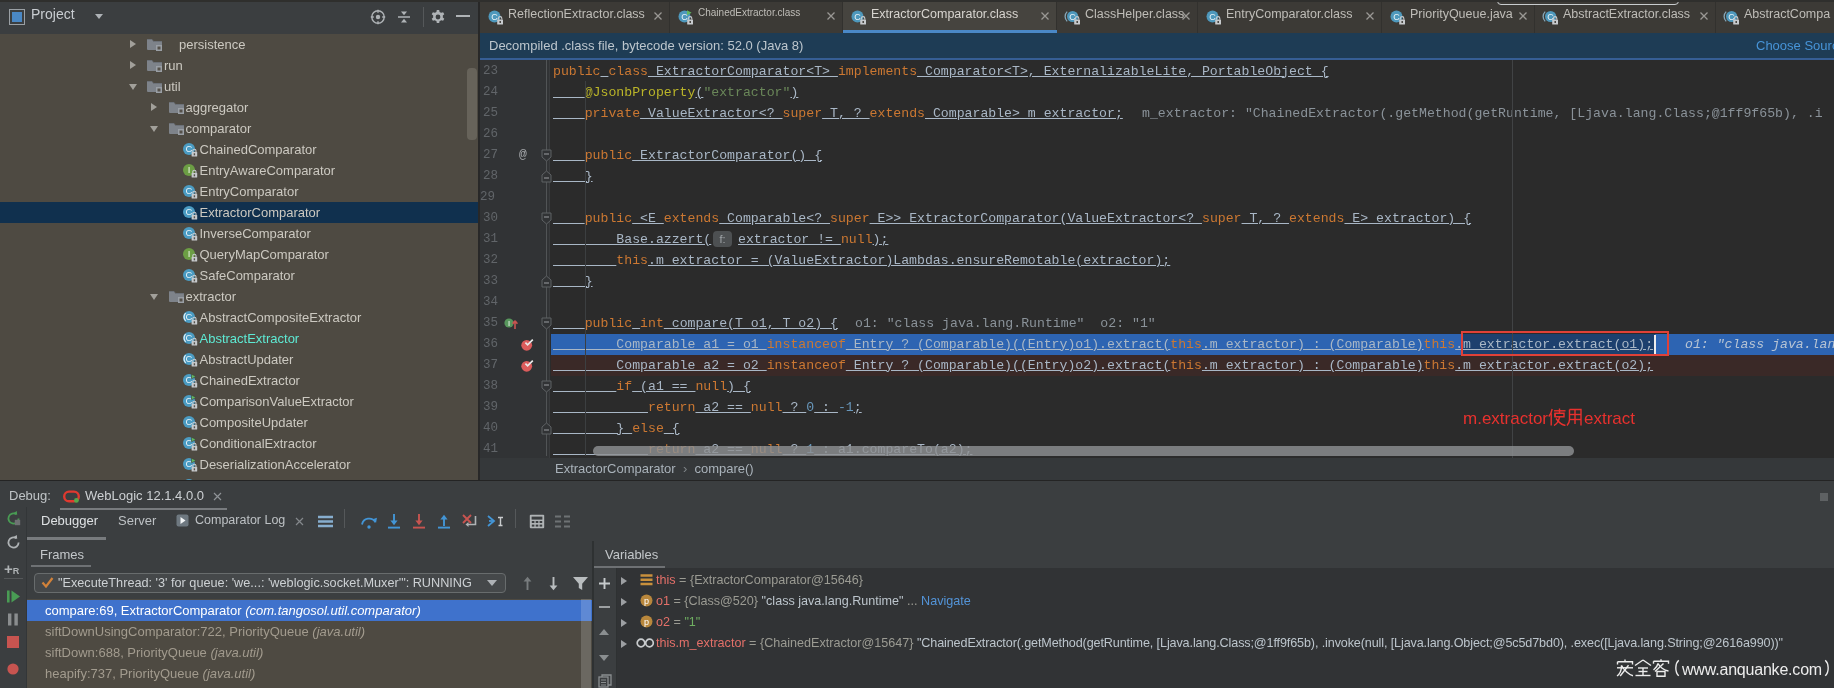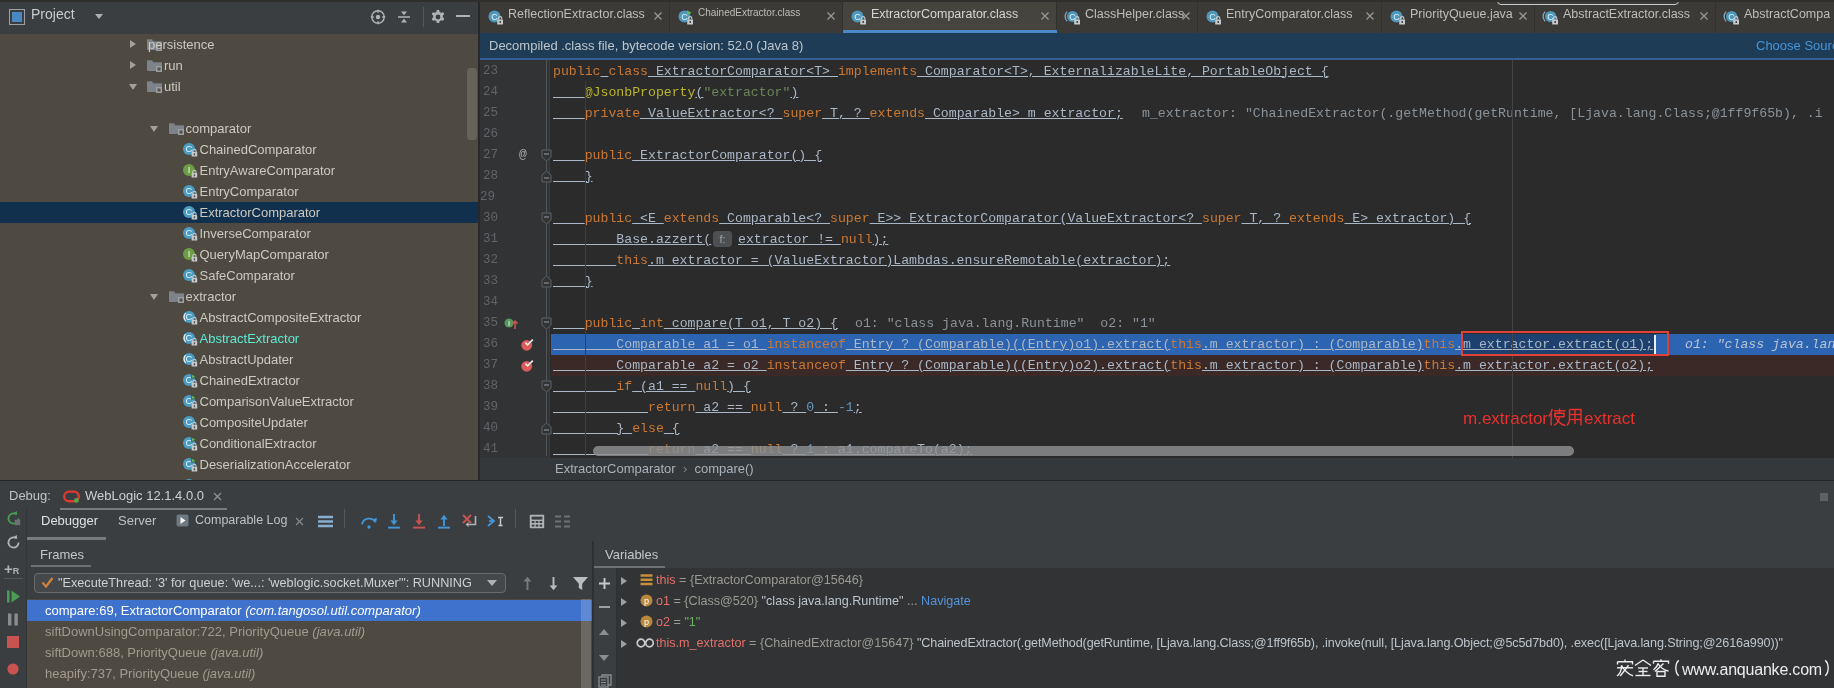--- a/index.html
+++ b/index.html
@@ -45,33 +45,39 @@
         <path fill="#AFB3B6" d="M6.8 1h2.4l.4 1.9a5.3 5.3 0 0 1 1.6.9l1.9-.6 1.2 2.1-1.5 1.3a5.5 5.5 0 0 1 0 1.8l1.5 1.3-1.2 2.1-1.9-.6a5.3 5.3 0 0 1-1.6.9l-.4 1.9H6.8l-.4-1.9a5.3 5.3 0 0 1-1.6-.9l-1.9.6-1.2-2.1 1.5-1.3a5.5 5.5 0 0 1 0-1.8L1.7 5.3l1.2-2.1 1.9.6a5.3 5.3 0 0 1 1.6-.9zM8 5.6A2.4 2.4 0 1 0 8 10.4 2.4 2.4 0 0 0 8 5.6z" fill-rule="evenodd"></path>
       </svg>
     <div class="abs" style="left:456px;top:15px;width:14px;height:2px;background:#AFB3B6;"></div>
   </div>
   <div class="abs" id="tree" style="left:0;top:34px;width:478px;height:446px;background:#4E4A42;overflow:hidden;">
     <div class="trow" style="top:-0.5px;"><div class="arrow" style="left:129.5px;top:6px;border-top:4.5px solid transparent;border-bottom:4.5px solid transparent;border-left:6px solid #A2A09A;"></div><svg class="abs" style="left:146.0px;top:3.5px" width="17" height="14" viewBox="0 0 17 14">
           <path d="M1 2.5h5l1.5 2H15a1 1 0 0 1 1 1V12a1 1 0 0 1-1 1H2a1 1 0 0 1-1-1z" fill="#7E838A"></path>
           <path d="M1 2.5h5l1.5 2H16" fill="none" stroke="#6C7178" stroke-width="1"></path>
           <rect x="10" y="8" width="6" height="6" fill="#9A9FA5"></rect>
           <rect x="11.5" y="9.5" width="3" height="3" fill="#55514A"></rect>
-        </svg><div class="abs" style="left:148px;top:0px;color:#CCC9C1;">persistence</div></div>
+        </svg><div class="abs" style="left:179px;top:0px;color:#CCC9C1;">persistence</div></div>
     <div class="trow" style="top:20.5px;"><div class="arrow" style="left:129.5px;top:6px;border-top:4.5px solid transparent;border-bottom:4.5px solid transparent;border-left:6px solid #A2A09A;"></div><svg class="abs" style="left:146.0px;top:3.5px" width="17" height="14" viewBox="0 0 17 14">
           <path d="M1 2.5h5l1.5 2H15a1 1 0 0 1 1 1V12a1 1 0 0 1-1 1H2a1 1 0 0 1-1-1z" fill="#7E838A"></path>
           <path d="M1 2.5h5l1.5 2H16" fill="none" stroke="#6C7178" stroke-width="1"></path>
           <rect x="10" y="8" width="6" height="6" fill="#9A9FA5"></rect>
           <rect x="11.5" y="9.5" width="3" height="3" fill="#55514A"></rect>
         </svg><div class="abs" style="left:164.0px;top:0px;color:#CCC9C1;">run</div></div>
     <div class="trow" style="top:41.5px;"><div class="arrow" style="left:128.5px;top:8px;border-left:4.5px solid transparent;border-right:4.5px solid transparent;border-top:6px solid #A2A09A;"></div><svg class="abs" style="left:146.0px;top:3.5px" width="17" height="14" viewBox="0 0 17 14">
           <path d="M1 2.5h5l1.5 2H15a1 1 0 0 1 1 1V12a1 1 0 0 1-1 1H2a1 1 0 0 1-1-1z" fill="#7E838A"></path>
           <path d="M1 2.5h5l1.5 2H16" fill="none" stroke="#6C7178" stroke-width="1"></path>
           <rect x="10" y="8" width="6" height="6" fill="#9A9FA5"></rect>
           <rect x="11.5" y="9.5" width="3" height="3" fill="#55514A"></rect>
         </svg><div class="abs" style="left:164.0px;top:0px;color:#CCC9C1;">util</div></div>
+    <div class="trow" style="top:62.5px;"><div class="arrow" style="left:151.0px;top:6px;border-top:4.5px solid transparent;border-bottom:4.5px solid transparent;border-left:6px solid #A2A09A;"></div><svg class="abs" style="left:167.5px;top:3.5px" width="17" height="14" viewBox="0 0 17 14">
+          <path d="M1 2.5h5l1.5 2H15a1 1 0 0 1 1 1V12a1 1 0 0 1-1 1H2a1 1 0 0 1-1-1z" fill="#7E838A"></path>
+          <path d="M1 2.5h5l1.5 2H16" fill="none" stroke="#6C7178" stroke-width="1"></path>
+          <rect x="10" y="8" width="6" height="6" fill="#9A9FA5"></rect>
+          <rect x="11.5" y="9.5" width="3" height="3" fill="#55514A"></rect>
+        </svg><div class="abs" style="left:185.5px;top:0px;color:#CCC9C1;">aggregator</div></div>
     <div class="trow" style="top:83.5px;"><div class="arrow" style="left:150.0px;top:8px;border-left:4.5px solid transparent;border-right:4.5px solid transparent;border-top:6px solid #A2A09A;"></div><svg class="abs" style="left:167.5px;top:3.5px" width="17" height="14" viewBox="0 0 17 14">
           <path d="M1 2.5h5l1.5 2H15a1 1 0 0 1 1 1V12a1 1 0 0 1-1 1H2a1 1 0 0 1-1-1z" fill="#7E838A"></path>
           <path d="M1 2.5h5l1.5 2H16" fill="none" stroke="#6C7178" stroke-width="1"></path>
           <rect x="10" y="8" width="6" height="6" fill="#9A9FA5"></rect>
           <rect x="11.5" y="9.5" width="3" height="3" fill="#55514A"></rect>
         </svg><div class="abs" style="left:185.5px;top:0px;color:#CCC9C1;">comparator</div></div>
     <div class="trow" style="top:104.5px;"><svg class="abs" style="left:182px;top:3px" width="16" height="16" viewBox="0 0 16 16">
           <circle cx="7" cy="7" r="6" fill="#4B9CC3"></circle>
           <text x="7" y="10.4" font-size="9.5" font-family="Liberation Sans" fill="#E8F2F8" text-anchor="middle">C</text>
           <rect x="9.6" y="10" width="5.6" height="4.6" rx="0.5" fill="#C7CACD"></rect>
@@ -470,21 +476,21 @@
     <svg class="abs" style="left:6px;top:181px" width="14" height="14" viewBox="0 0 14 14">
         <circle cx="7" cy="7" r="5.6" fill="#C75450"></circle>
       </svg>
     <div class="abs" style="left:41px;top:32px;font-size:13px;color:#DEE1E3;">Debugger</div>
     <div class="abs" style="left:27px;top:56px;width:79px;height:2.5px;background:#787B7E;"></div>
     <div class="abs" style="left:118px;top:32px;font-size:13px;color:#BDC1C4;">Server</div>
     <svg class="abs" style="left:176px;top:33px" width="13" height="13" viewBox="0 0 13 13">
         <rect x="0.5" y="0.5" width="12" height="12" rx="2" fill="#6E7880"></rect>
         <path d="M4.5 3l5 3.5-5 3.5z" fill="#F2F4F5"></path>
       </svg>
-    <div class="abs" style="left:195px;top:32px;font-size:12.5px;color:#BDC1C4;">Comparable Log</div>
+    <div class="abs" style="left:195px;top:32px;font-size:12.5px;color:#BDC1C4;">Comparator Log</div>
     <svg class="abs" style="left:295px;top:36px" width="9" height="9" viewBox="0 0 9 9">
         <path d="M1 1l7 7M8 1l-7 7" stroke="#84888C" stroke-width="1.2"></path>
       </svg>
     <svg class="abs" style="left:317px;top:34px" width="17" height="13" viewBox="0 0 17 13">
         <path d="M1 2h15M1 6.5h15M1 11h15" stroke="#87AECF" stroke-width="2.6"></path>
       </svg>
     <div class="abs" style="left:344px;top:28px;width:1px;height:19px;background:#55585A;"></div>
     <svg class="abs" style="left:360px;top:33px" width="19" height="15" viewBox="0 0 19 15">
         <path d="M2 10.5a7.2 7.2 0 0 1 13.4-2.2" fill="none" stroke="#4395D6" stroke-width="1.8"></path>
         <path d="M16.9 3.8l-0.8 5-4-3.2z" fill="#4395D6"></path>

